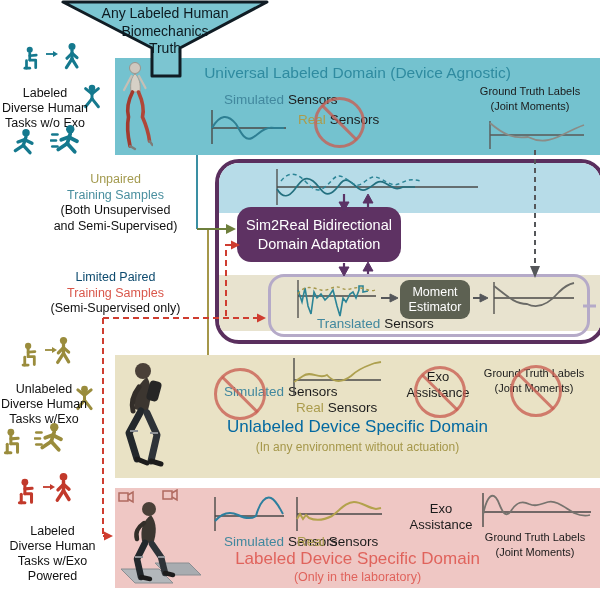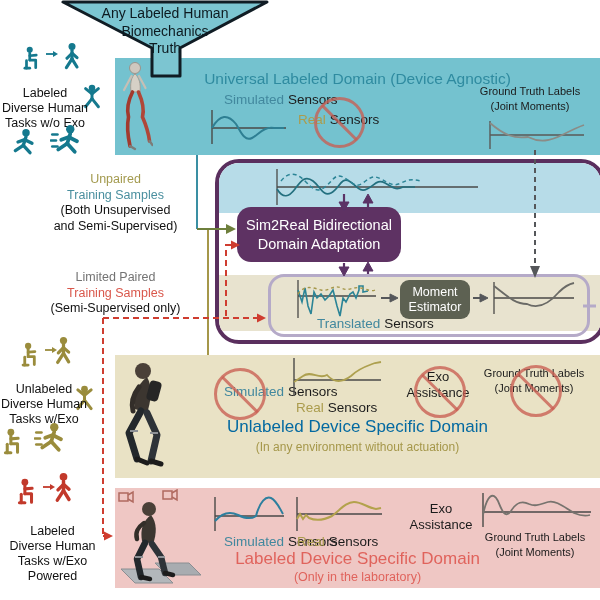--- a/index.html
+++ b/index.html
@@ -91,21 +91,21 @@
       </symbol>
       <symbol id="arrow-sm" viewBox="0 0 14 8">
         <line x1="1" y1="4" x2="9" y2="4" stroke="currentColor" stroke-width="1.8"></line>
         <polygon points="13,4 8,1 8,7" fill="currentColor"></polygon>
       </symbol>
     </defs>
   </svg>
 
   <div class="box" style="left:115px;top:58px;width:485px;height:97px;background:#74c2cf;"></div>
 
-  <div class="abs ctr title-universal" style="left:115px;top:64px;width:485px;margin-top:6px;">Universal Labeled Domain (Device Agnostic)</div>
+  <div class="abs ctr title-universal" style="left:115px;top:64px;width:485px;">Universal Labeled Domain (Device Agnostic)</div>
 
   <svg class="abs" style="left:117px;top:61px;" width="36" height="92" viewBox="0 0 36 92">
     <circle cx="18" cy="7" r="5.5" fill="#cfc8bf" stroke="#9a948c" stroke-width="1"></circle>
     <path d="M18 13 C14 16 13 23 14 31 L23 31 C24 23 22 16 18 13 Z" fill="#d6d0c6" stroke="#a59e95" stroke-width="1"></path>
     <path d="M14.5 15 L7 29" stroke="#c6bfb5" stroke-width="2.2" fill="none" stroke-linecap="round"></path>
     <path d="M22 15 L28.5 27" stroke="#c6bfb5" stroke-width="2.2" fill="none" stroke-linecap="round"></path>
     <path d="M15.5 31 C11 40 9.5 48 11.5 56 C9.5 66 11 76 13 85" stroke="#a23a2e" stroke-width="3.6" fill="none" stroke-linecap="round"></path>
     <path d="M21.5 31 C25.5 40 27.5 48 25.5 56 C29 64 31.5 72 32.5 80" stroke="#b04638" stroke-width="3.6" fill="none" stroke-linecap="round"></path>
     <path d="M13 85 L18 88" stroke="#7c7c78" stroke-width="2.4" stroke-linecap="round"></path>
     <path d="M32.5 80 L35.5 84" stroke="#7c7c78" stroke-width="2.4" stroke-linecap="round"></path>
@@ -301,21 +301,21 @@
       </svg>
   </div>
 
   <div class="abs ctr" style="left:18px;top:172px;width:195px;font-size:12.5px;line-height:15.5px;">
     <div style="color:#a39a4e">Unpaired</div>
     <div style="color:#4a8f9f">Training Samples</div>
     <div style="color:#111">(Both Unsupervised</div>
     <div style="color:#111">and Semi-Supervised)</div>
   </div>
   <div class="abs ctr" style="left:18px;top:270px;width:195px;font-size:12.5px;line-height:15.5px;">
-    <div style="color:#737373">Limited Paired</div>
+    <div style="color:#0c4a6e">Limited Paired</div>
     <div style="color:#d9574b">Training Samples</div>
     <div style="color:#111">(Semi-Supervised only)</div>
   </div>
 
   <div class="abs" style="left:0;top:328px;width:115px;height:145px;color:#9a8c3c;">
     <svg class="abs" style="left:18px;top:14px;" width="27" height="27">
         <use href="#p-sit"></use>
       </svg>
     <svg class="abs" style="left:44px;top:18px;" width="14" height="8">
         <use href="#arrow-sm"></use>

